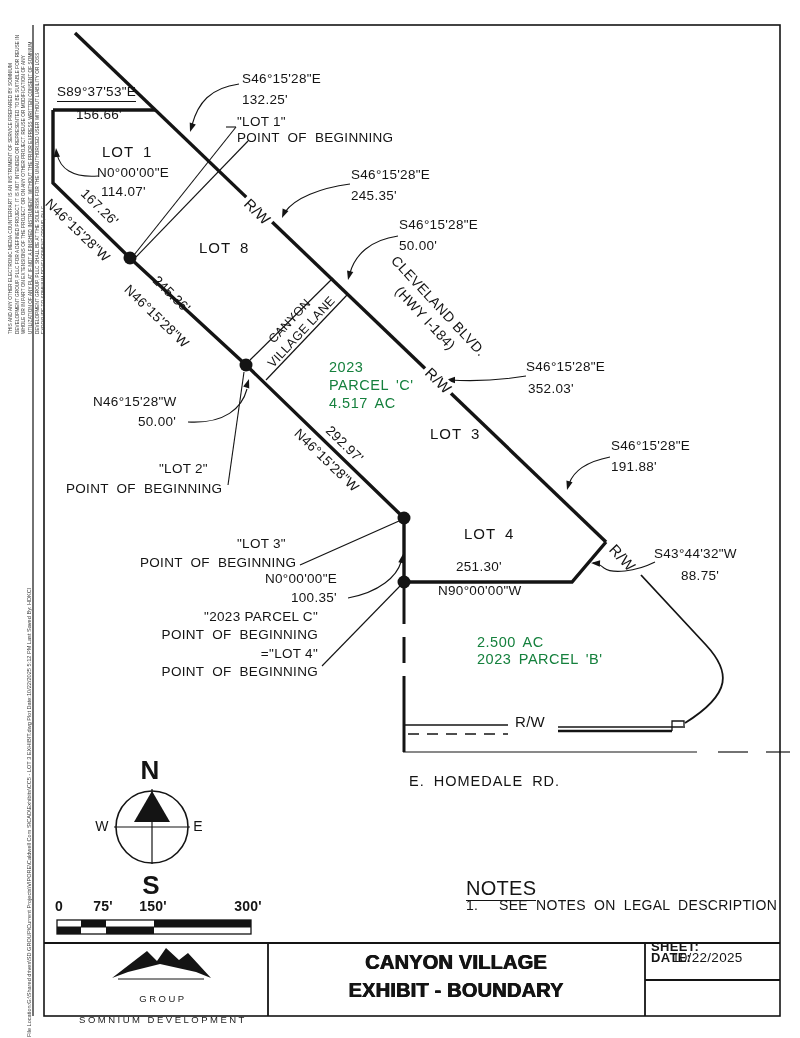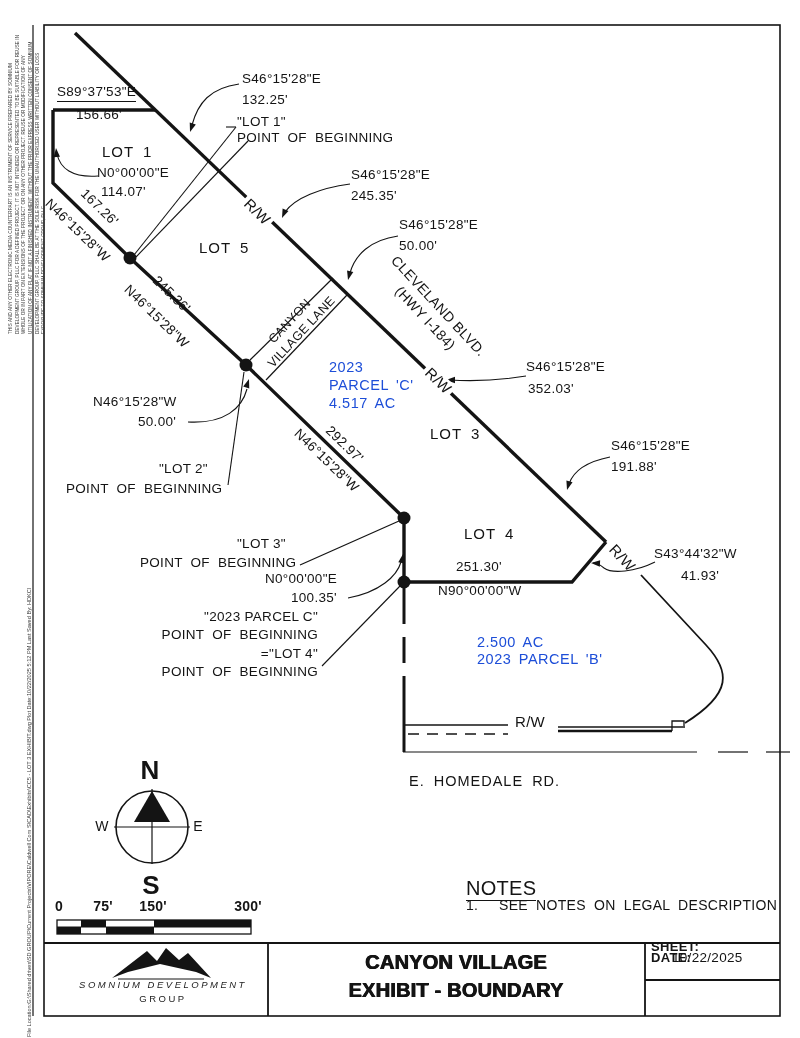--- a/index.html
+++ b/index.html
@@ -2,21 +2,21 @@
 <html><head>
 <meta charset="utf-8">
 <style>
   html,body{margin:0;padding:0;background:#fff;}
   .sheet{position:relative;width:800px;height:1038px;background:#fff;overflow:hidden;
          font-family:"Liberation Sans",sans-serif;color:#141414;}
   svg.lines{position:absolute;left:0;top:0;}
   .t{position:absolute;white-space:nowrap;font-size:13.5px;letter-spacing:.3px;line-height:1.1;}
   .sm{font-size:12.5px;}
   .lot{font-size:15px;letter-spacing:1px;word-spacing:4px;}
-  .gray{color:#1d4ed8;font-size:14.5px;letter-spacing:.5px;word-spacing:3px;}
+  .gray{color:#15803d;font-size:14.5px;letter-spacing:.5px;word-spacing:3px;}
   .ws{word-spacing:4px;}
   .ul{border-bottom:1.5px solid #141414;padding-bottom:1px;}
   .rot{transform-origin:center center;}
   .ctr{text-align:center;}
   .rt{text-align:right;}
   .mask{background:#fff;padding:0 3px;}
   .big-ns{font-size:26px;font-weight:bold;letter-spacing:0;}
   .we{font-size:14px;}
   .scl{font-size:14px;font-weight:bold;letter-spacing:.2px;}
   .tb-co{font-size:9.5px;letter-spacing:2.5px;color:#222;}
@@ -146,21 +146,21 @@
   <div class="t" style="left:242px;top:72px;">S46°15'28"E</div>
   <div class="t" style="left:242px;top:93px;">132.25'</div>
 
   <div class="t" style="left:237px;top:115px;">"LOT 1"</div>
   <div class="t ws" style="left:237px;top:131px;">POINT OF BEGINNING</div>
 
   <div class="t" style="left:97px;top:166px;">N0°00'00"E</div>
   <div class="t" style="left:101px;top:185px;">114.07'</div>
 
   <div class="t lot" style="left:102px;top:144px;">LOT 1</div>
-  <div class="t lot" style="left:199px;top:240px;">LOT 5</div>
+  <div class="t lot" style="left:199px;top:240px;">LOT 8</div>
   <div class="t lot" style="left:430px;top:426px;">LOT 3</div>
   <div class="t lot" style="left:464px;top:526px;">LOT 4</div>
 
   <div class="t" style="left:351px;top:168px;">S46°15'28"E</div>
   <div class="t" style="left:351px;top:189px;">245.35'</div>
 
   <div class="t" style="left:399px;top:218px;">S46°15'28"E</div>
   <div class="t" style="left:399px;top:239px;">50.00'</div>
 
   <div class="t" style="left:526px;top:360px;">S46°15'28"E</div>
@@ -186,21 +186,21 @@
   <div class="t" style="left:291px;top:591px;">100.35'</div>
 
   <div class="t rt" style="left:150px;top:608px;width:168px;line-height:1.36;">
     <div>"2023 PARCEL C"</div>
     <div class="ws">POINT OF BEGINNING</div>
     <div>="LOT 4"</div>
     <div class="ws">POINT OF BEGINNING</div>
   </div>
 
   <div class="t" style="left:654px;top:547px;">S43°44'32"W</div>
-  <div class="t" style="left:681px;top:569px;">41.93'</div>
+  <div class="t" style="left:681px;top:569px;">88.75'</div>
 
   <div class="t" style="left:456px;top:560px;">251.30'</div>
   <div class="t" style="left:438px;top:584px;">N90°00'00"W</div>
 
   <div class="t gray" style="left:477px;top:617px;margin-top:35px;">2023 PARCEL 'B'</div>
   <div class="t gray" style="left:477px;top:635px;">2.500 AC</div>
 
   <div class="t rot" style="left:99px;top:208px;transform:translate(-50%,-50%) rotate(44deg);">167.26'</div>
   <div class="t rot" style="left:77px;top:231px;transform:translate(-50%,-50%) rotate(44deg);">N46°15'28"W</div>
   <div class="t rot" style="left:171px;top:295px;transform:translate(-50%,-50%) rotate(44deg);">245.36'</div>
@@ -230,21 +230,21 @@
   <div class="t big-ns rot" style="left:150px;top:770px;transform:translate(-50%,-50%);">N</div>
   <div class="t big-ns rot" style="left:151px;top:885px;transform:translate(-50%,-50%);">S</div>
   <div class="t we rot" style="left:102px;top:827px;transform:translate(-50%,-50%);">W</div>
   <div class="t we rot" style="left:198px;top:827px;transform:translate(-50%,-50%);">E</div>
 
   <div class="t scl rot" style="left:59px;top:907px;transform:translate(-50%,-50%);">0</div>
   <div class="t scl rot" style="left:103px;top:907px;transform:translate(-50%,-50%);">75'</div>
   <div class="t scl rot" style="left:153px;top:907px;transform:translate(-50%,-50%);">150'</div>
   <div class="t scl rot" style="left:248px;top:907px;transform:translate(-50%,-50%);">300'</div>
 
-  <div class="t tb-co rot" style="left:163px;top:985px;transform:translate(-50%,-50%);font-style:italic;">SOMNIUM DEVELOPMENT</div>
+  <div class="t tb-co rot" style="left:163px;top:1020px;transform:translate(-50%,-50%);">SOMNIUM DEVELOPMENT</div>
   <div class="t tb-co rot" style="left:163px;top:999px;transform:translate(-50%,-50%);">GROUP</div>
   <div class="t tb-title rot" style="left:456px;top:962px;transform:translate(-50%,-50%);">CANYON VILLAGE</div>
   <div class="t tb-title rot" style="left:456px;top:990px;transform:translate(-50%,-50%);">EXHIBIT - BOUNDARY</div>
   <div class="t tb-lab" style="left:651px;top:951px;">DATE:</div>
   <div class="t tb-val" style="left:672px;top:951px;">10/22/2025</div>
   <div class="t tb-lab" style="left:651px;top:940px;">SHEET:</div>
 
 </div>
 
 </body></html>

